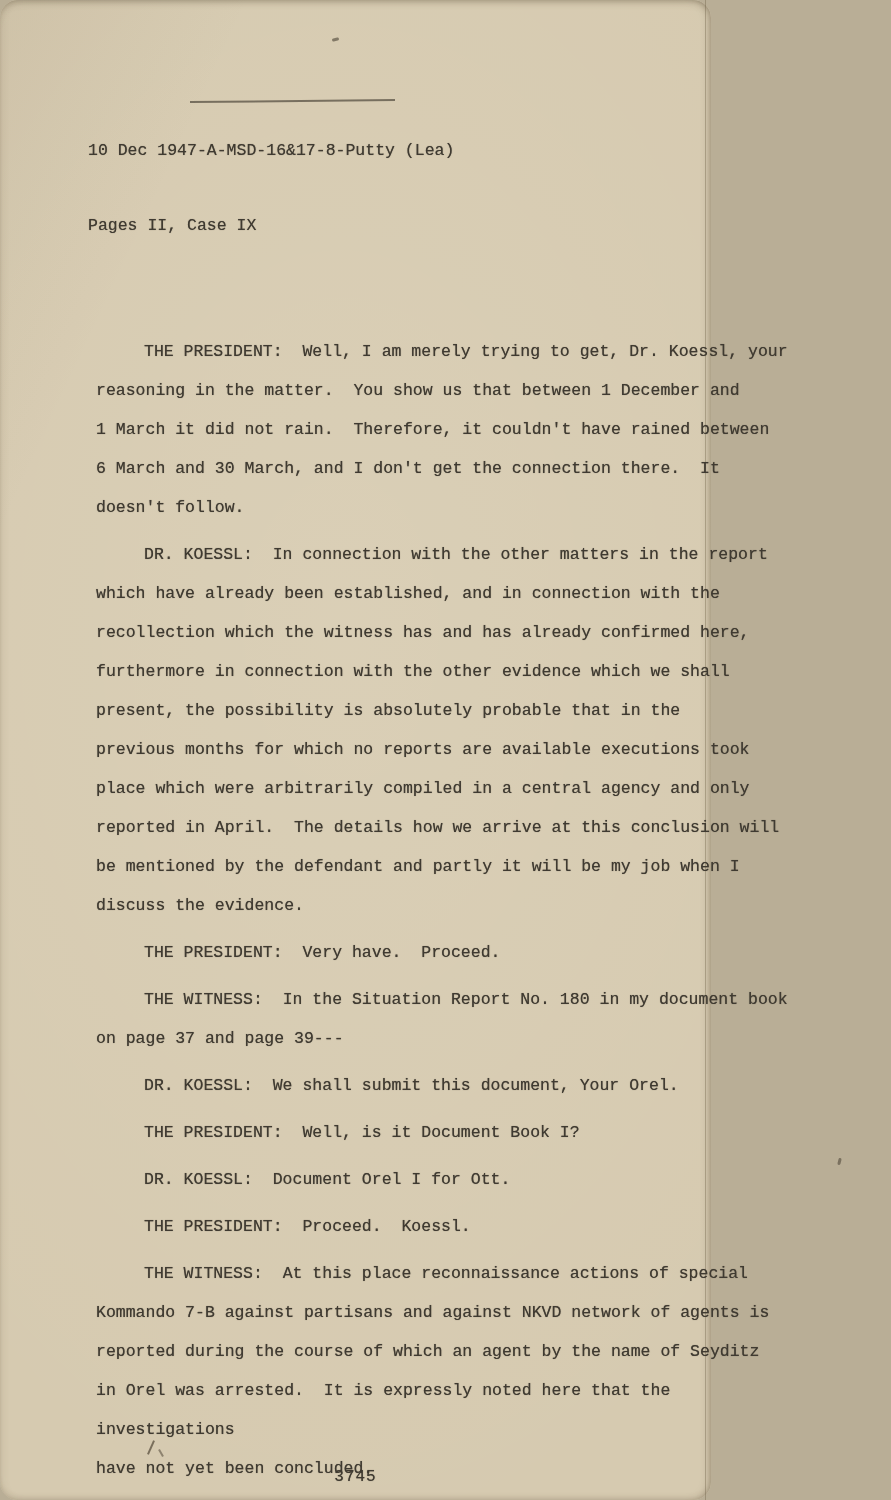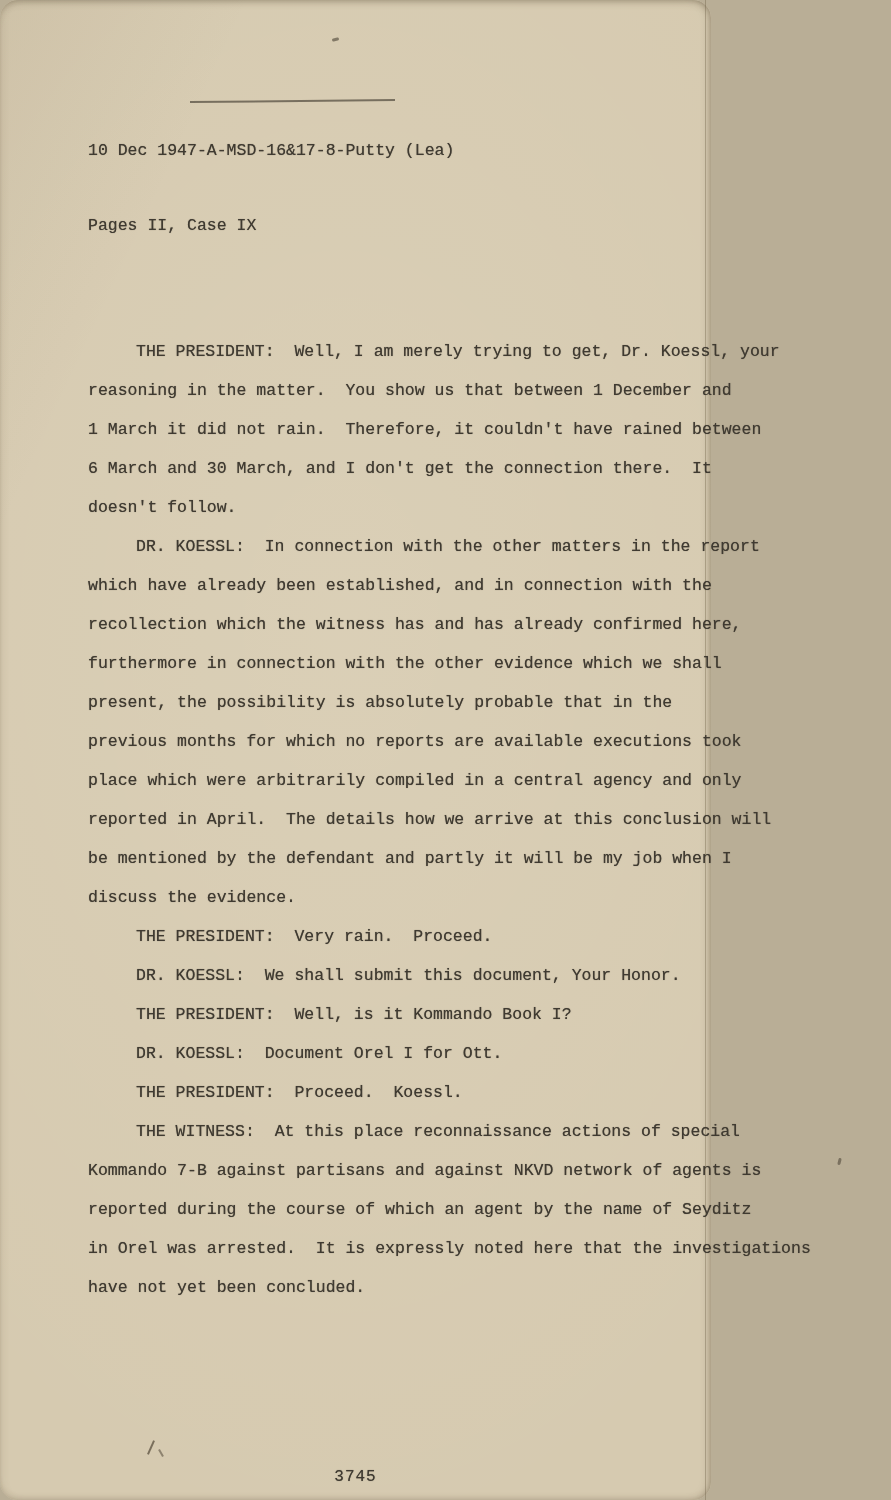--- a/index.html
+++ b/index.html
@@ -41,21 +41,21 @@
     white-space: pre-wrap;
     text-shadow: 0 0 0.8px rgba(62,56,46,0.75);
   }
   .transcript {
     margin-top: 44px;
     font-size: 16.5px;
     line-height: 39px;
     text-shadow: 0 0 0.8px rgba(62,56,46,0.75);
   }
   .transcript p {
-    margin: 0;
+    margin: 8px;
     text-indent: 48px;
     white-space: pre-wrap;
   }
   .speaker { margin-right: 2ch; }
   .page-number {
     position: absolute;
     left: 0;
     top: 1468px;
     width: 100%;
     text-align: center;
@@ -148,23 +148,25 @@
       <p><span class="speaker">DR. KOESSL:</span><span class="ptext">In connection with the other matters in the report
 which have already been established, and in connection with the
 recollection which the witness has and has already confirmed here,
 furthermore in connection with the other evidence which we shall
 present, the possibility is absolutely probable that in the
 previous months for which no reports are available executions took
 place which were arbitrarily compiled in a central agency and only
 reported in April.  The details how we arrive at this conclusion will
 be mentioned by the defendant and partly it will be my job when I
 discuss the evidence.</span></p>
-      <p><span class="speaker">THE PRESIDENT:</span><span class="ptext">Very rain.  Proceed.</span></p>
-      <p><span class="speaker">DR. KOESSL:</span><span class="ptext">We shall submit this document, Your Honor.</span></p>
-      <p><span class="speaker">THE PRESIDENT:</span><span class="ptext">Well, is it Kommando Book I?</span></p>
+      <p><span class="speaker">THE PRESIDENT:</span><span class="ptext">Very have.  Proceed.</span></p>
+      <p><span class="speaker">THE WITNESS:</span><span class="ptext">In the Situation Report No. 180 in my document book
+on page 37 and page 39---</span></p>
+      <p><span class="speaker">DR. KOESSL:</span><span class="ptext">We shall submit this document, Your Orel.</span></p>
+      <p><span class="speaker">THE PRESIDENT:</span><span class="ptext">Well, is it Document Book I?</span></p>
       <p><span class="speaker">DR. KOESSL:</span><span class="ptext">Document Orel I for Ott.</span></p>
       <p><span class="speaker">THE PRESIDENT:</span><span class="ptext">Proceed.  Koessl.</span></p>
       <p><span class="speaker">THE WITNESS:</span><span class="ptext">At this place reconnaissance actions of special
 Kommando 7-B against partisans and against NKVD network of agents is
 reported during the course of which an agent by the name of Seyditz
 in Orel was arrested.  It is expressly noted here that the investigations
 have not yet been concluded.</span></p>
     </div>
 
   </div>

